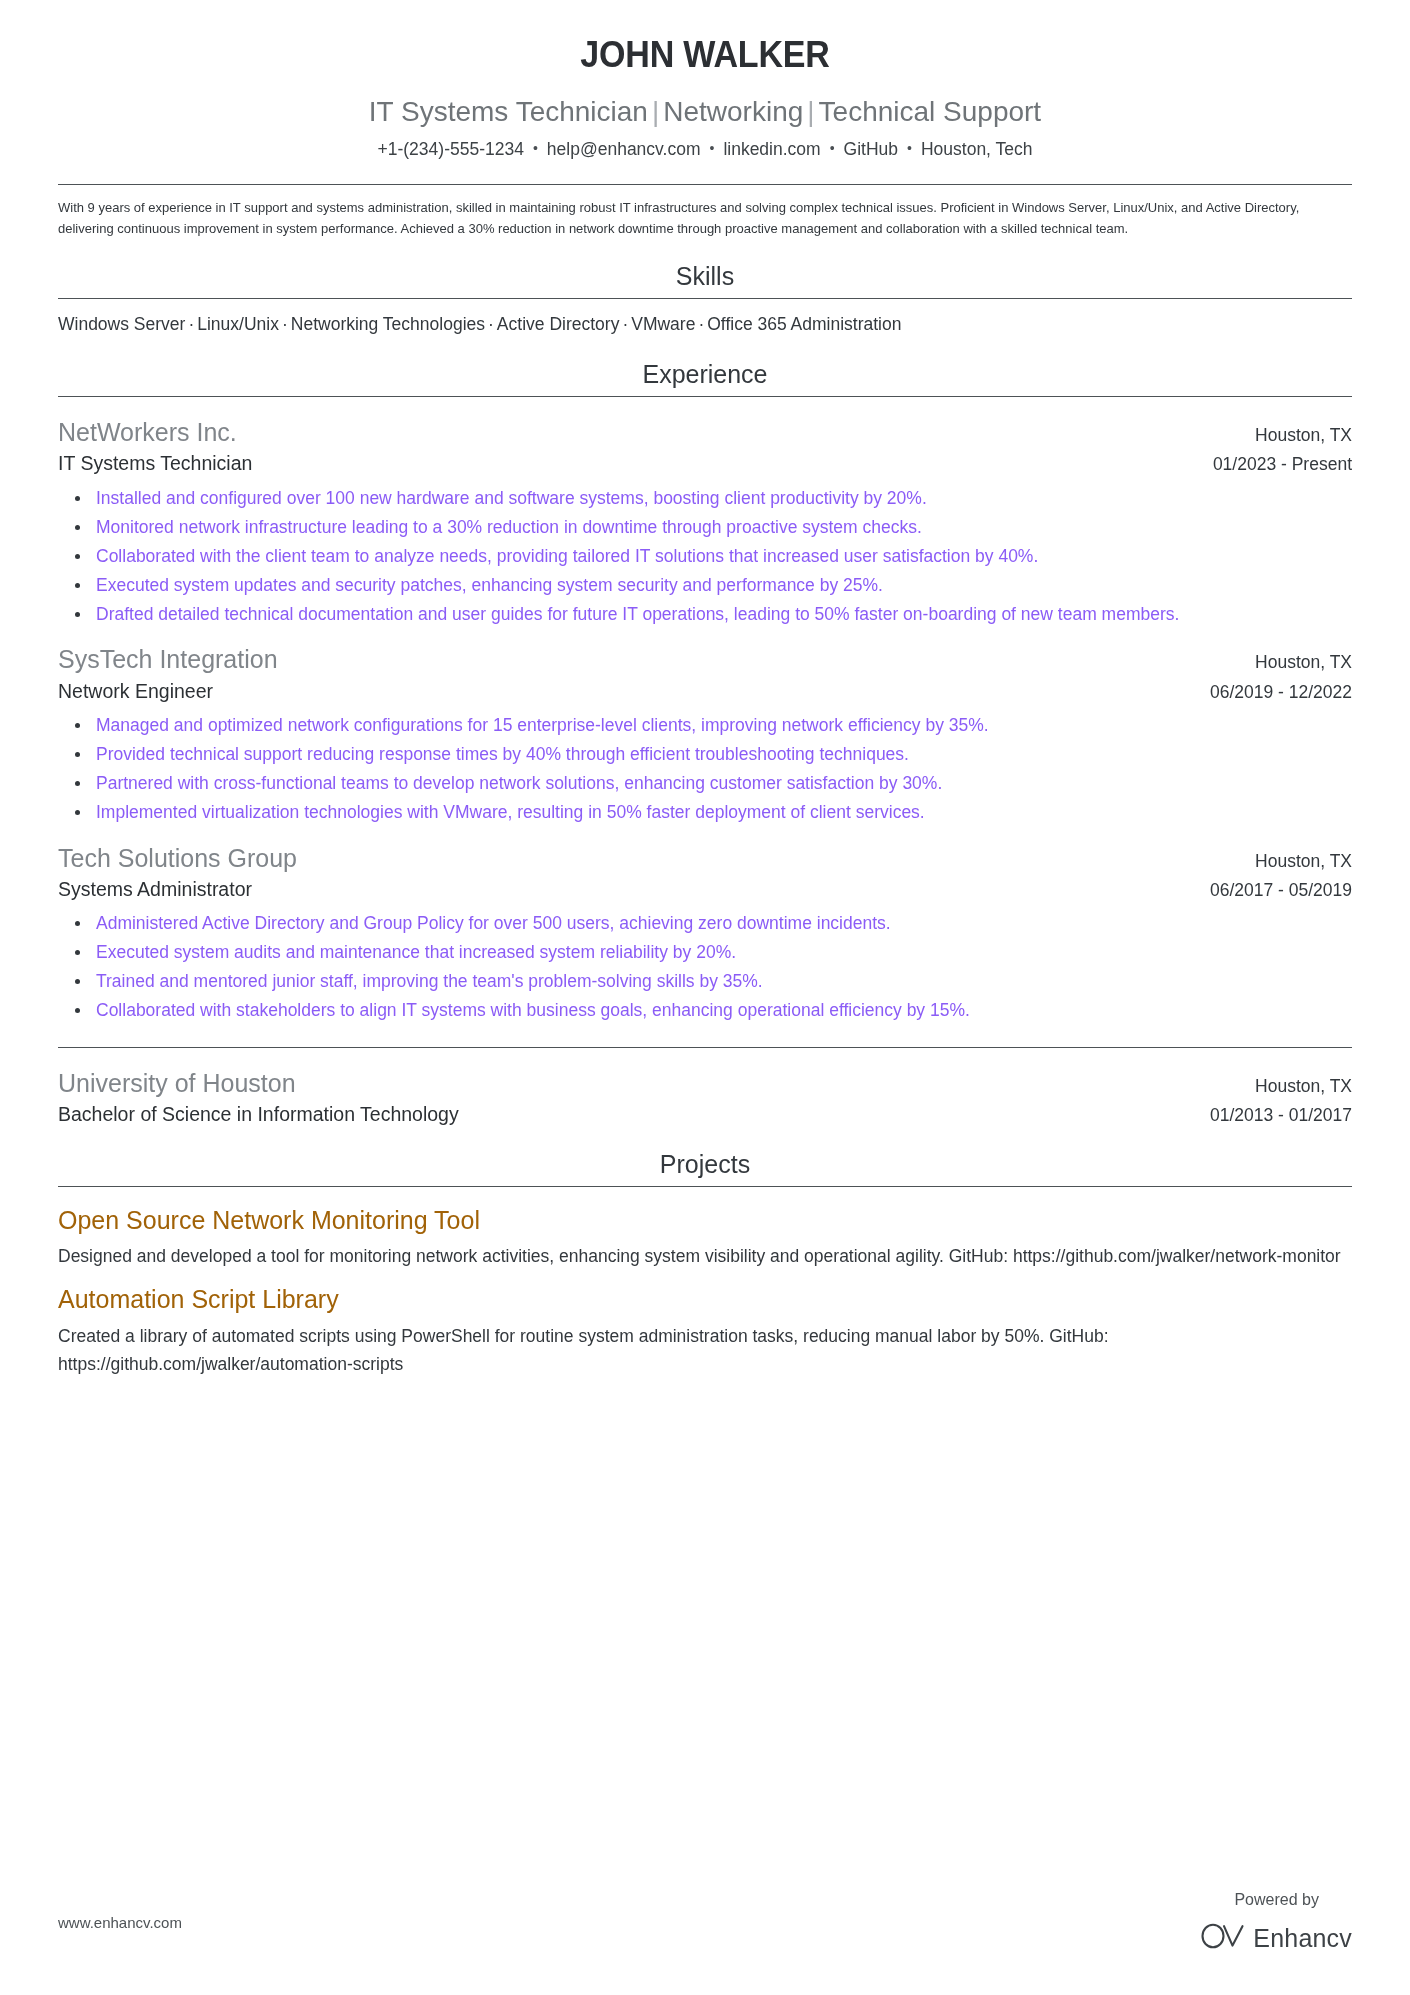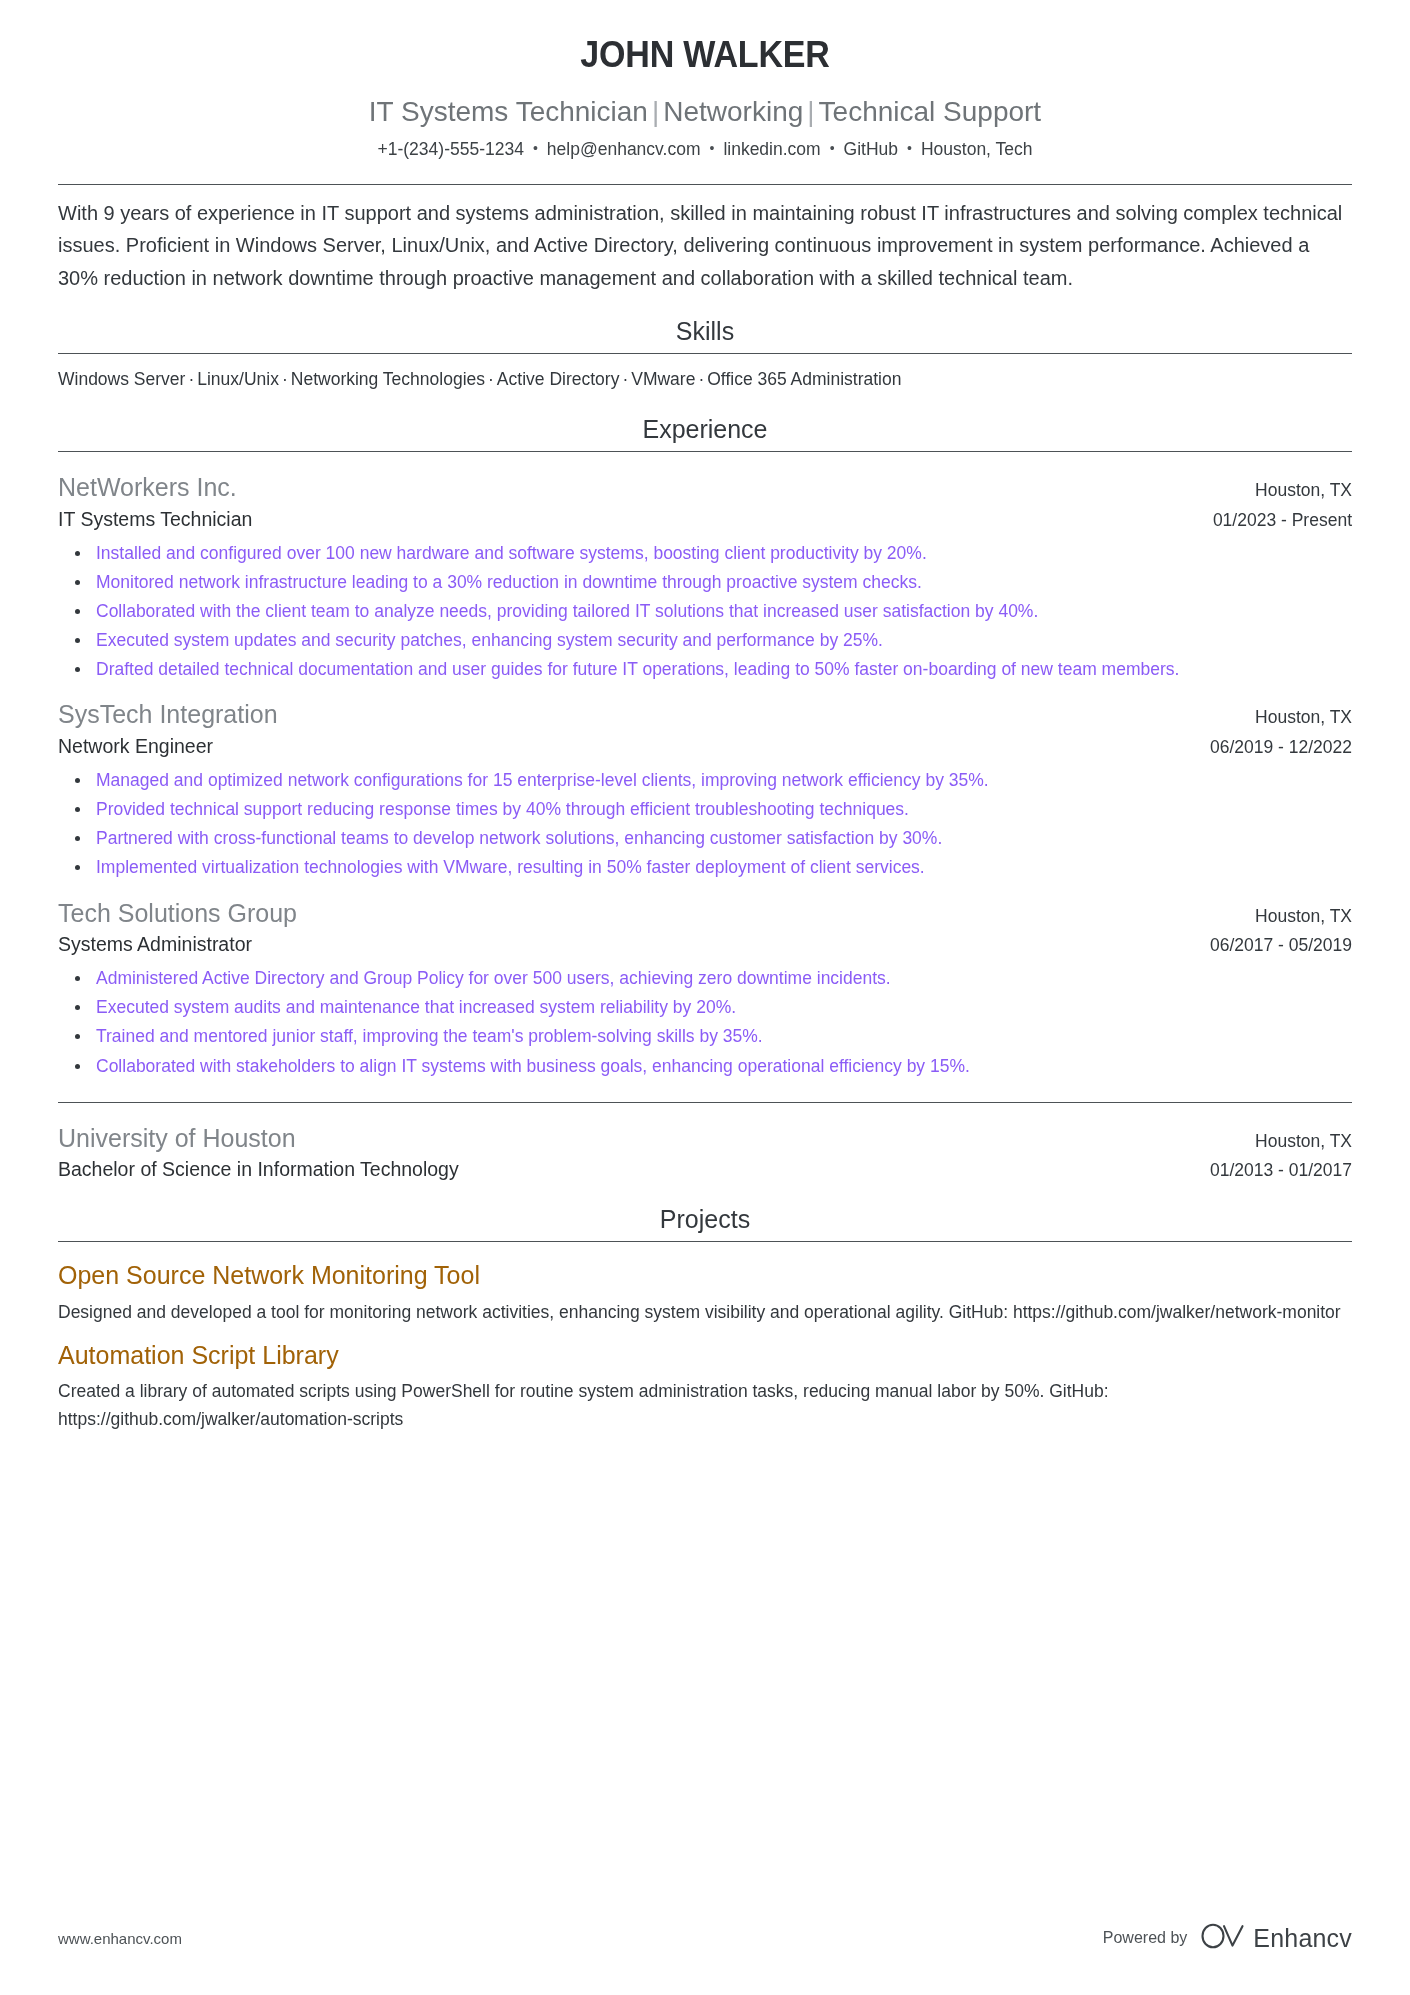--- a/index.html
+++ b/index.html
@@ -70,21 +70,21 @@
     line-height: 1.2;
     padding-bottom: 7px;
   }
   .rule {
     border-top: 1.6px solid #4d5256;
     width: 100%;
   }
   .section-body { padding-top: 12px; }
 
   .summary-text {
-    font-size: 20px;
+    font-size: 13px;
     line-height: 1.62;
     color: #33383d;
     text-align: left;
   }
 
   .skills-line {
     font-size: 17.5px;
     color: #33383d;
     line-height: 1.5;
   }
@@ -174,20 +174,21 @@
     justify-content: space-between;
   }
   .footer-url {
     font-size: 15px;
     color: #4d5256;
   }
   .footer-right {
     display: flex;
     align-items: center;
     gap: 14px;
+    flex-direction: column;
   }
   .powered {
     font-size: 16px;
     color: #4d5256;
   }
   .brand {
     display: flex;
     align-items: center;
     gap: 8px;
   }

